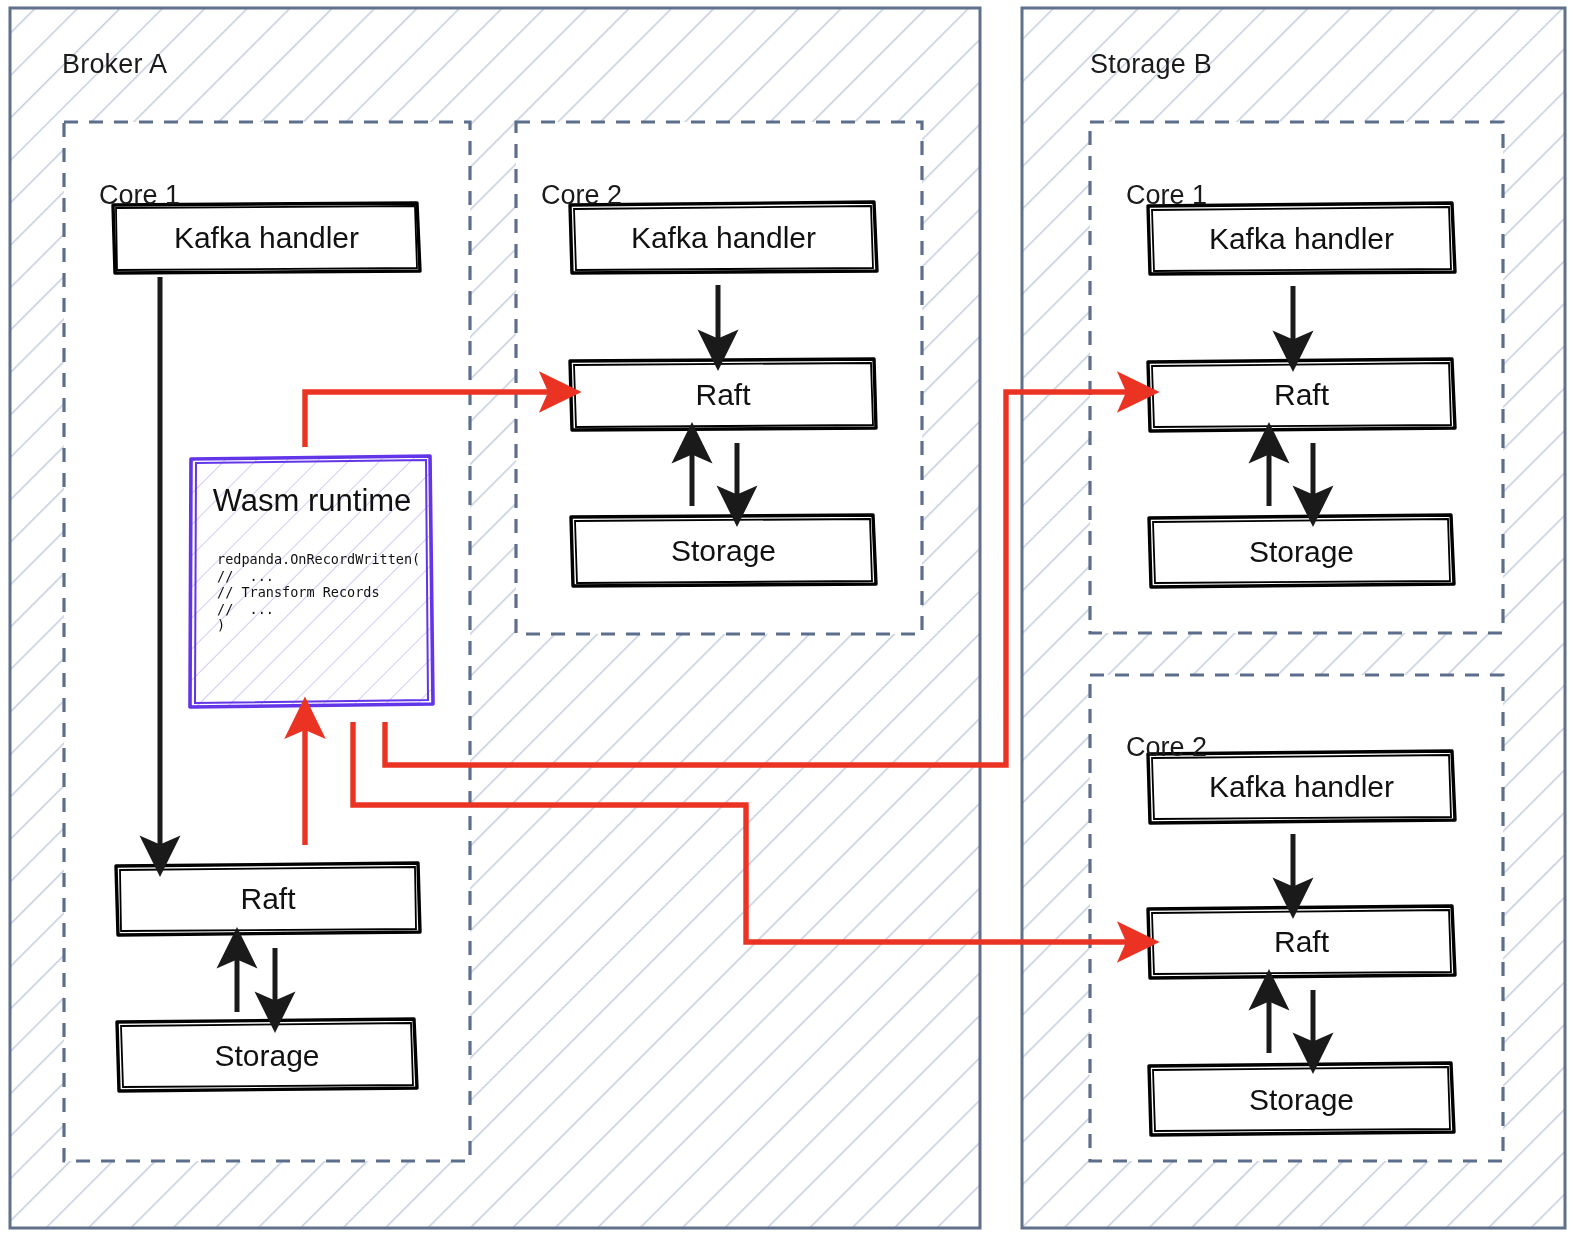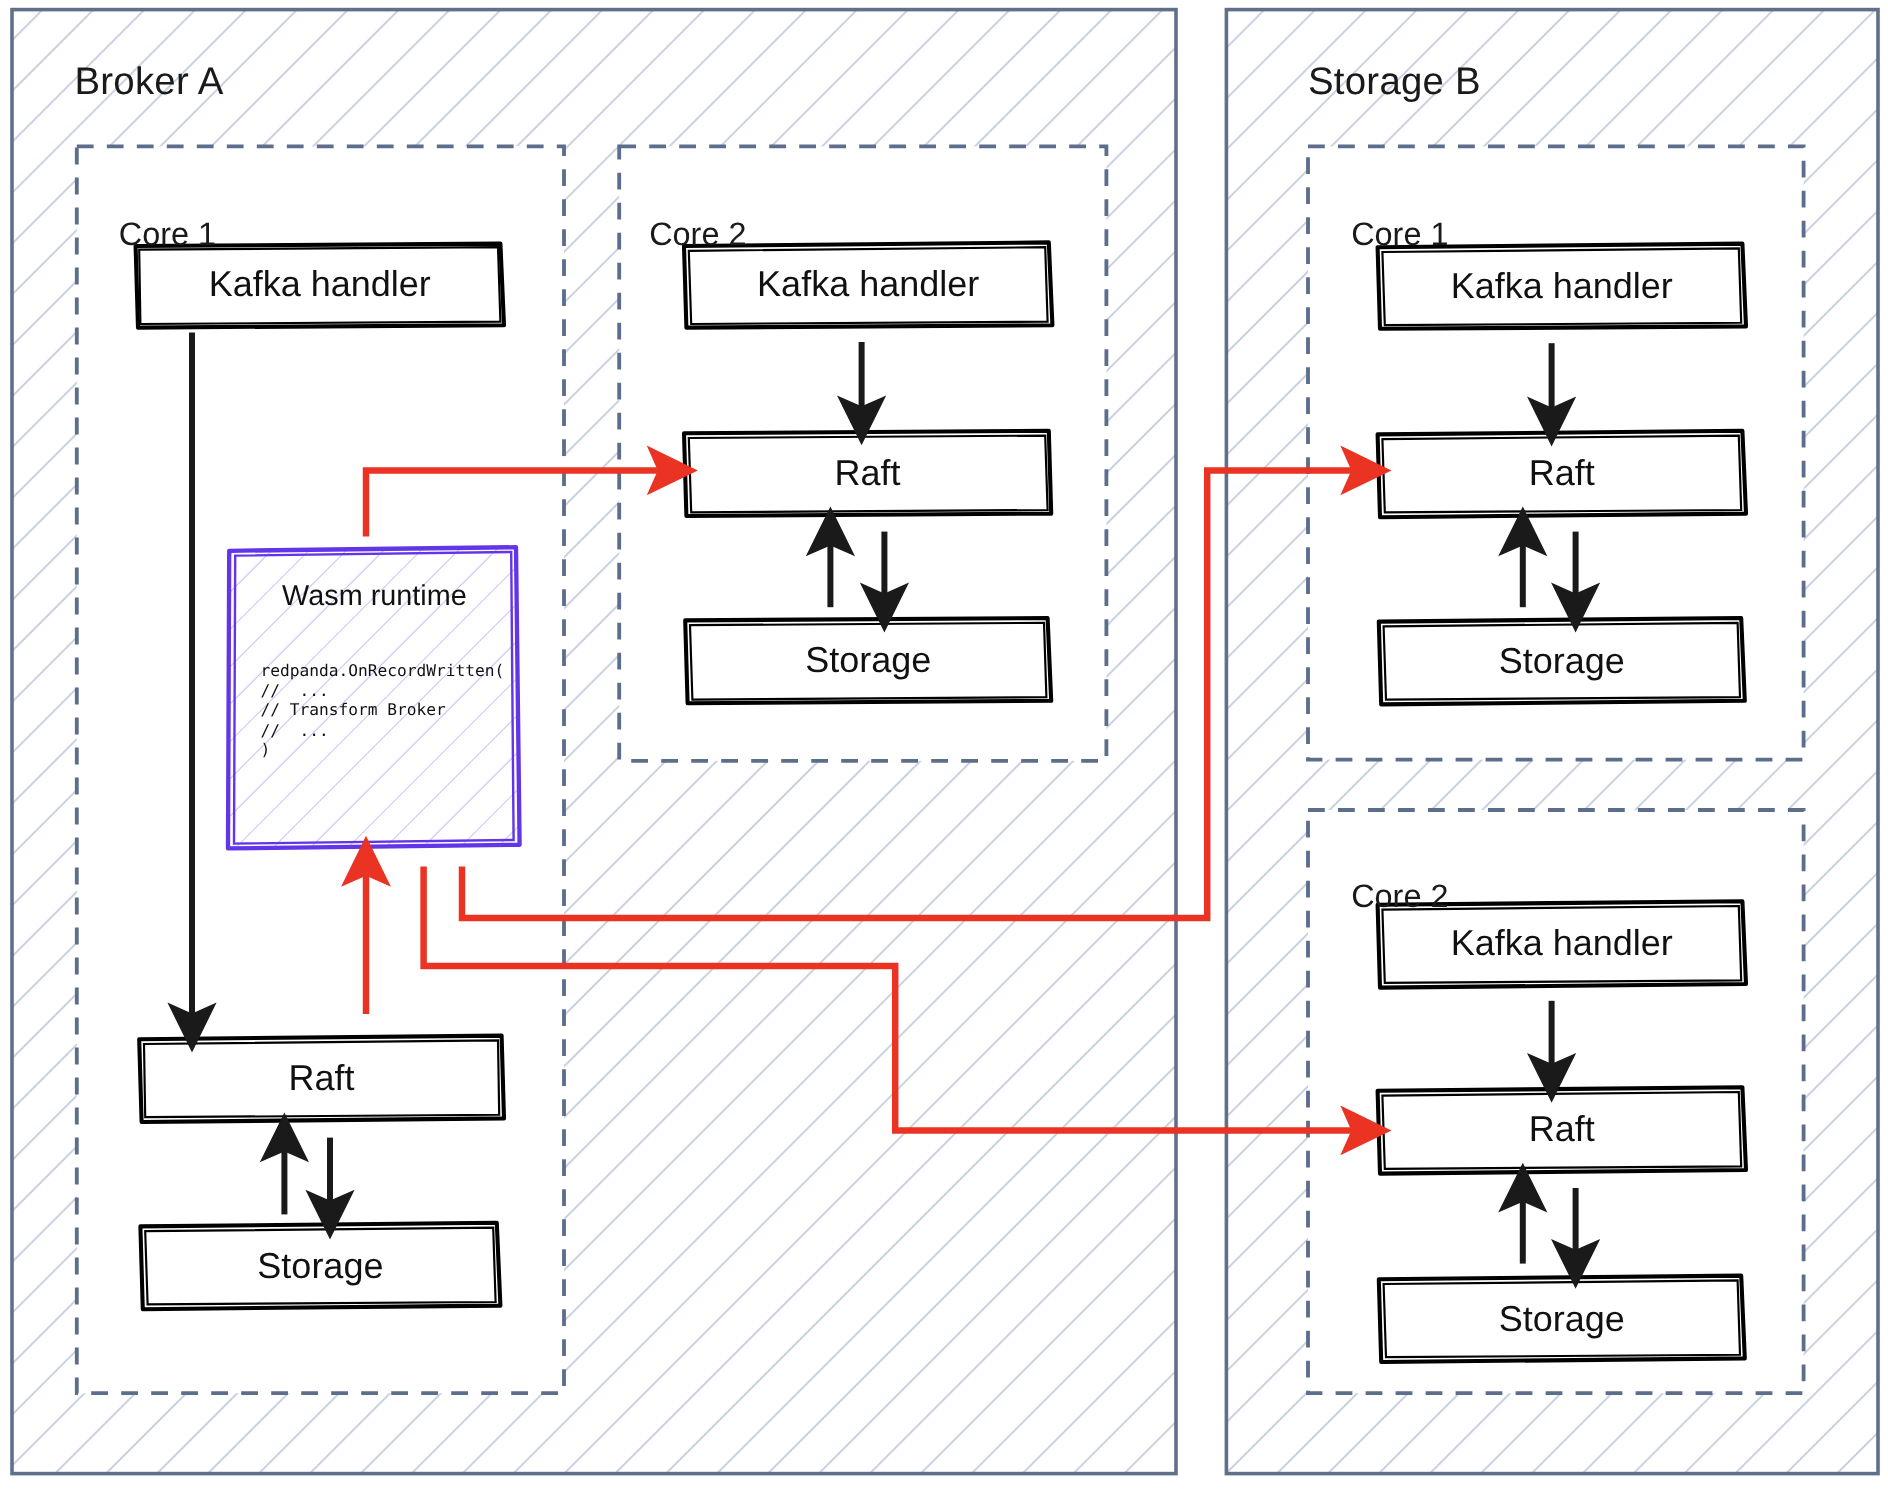--- a/index.html
+++ b/index.html
@@ -1,23 +1,23 @@
 <!DOCTYPE html>
 <html><head>
 <meta charset="utf-8">
 <style>
   html,body{margin:0;padding:0;background:#ffffff;}
   body{width:1573px;height:1242px;font-family:"Liberation Sans",sans-serif;}
   #stage{position:relative;width:1573px;height:1242px;overflow:hidden;background:#fff;}
   svg.layer{position:absolute;left:0;top:0;width:1573px;height:1242px;}
-  .broker-label{position:absolute;font-size:32px;color:#1a1a1a;letter-spacing:.2px;white-space:nowrap;}
+  .broker-label{position:absolute;font-size:27px;color:#1a1a1a;letter-spacing:.2px;white-space:nowrap;}
   .core-label{position:absolute;font-size:27px;color:#1a1a1a;white-space:nowrap;margin-top:32px;}
   .node-label{position:absolute;display:flex;align-items:center;justify-content:center;
     font-size:30px;color:#111;white-space:nowrap;pointer-events:none;}
-  .wasm-title{position:absolute;font-size:24px;color:#111;white-space:nowrap;text-align:center;}
+  .wasm-title{position:absolute;font-size:31px;color:#111;white-space:nowrap;text-align:center;}
   .wasm-code{position:absolute;font-family:"DejaVu Sans Mono","Liberation Mono",monospace;
     font-size:13.5px;line-height:16.5px;color:#111;white-space:pre;}
 </style>
 </head>
 <body>
 
 <div id="stage">
 
   <svg class="layer" viewBox="0 0 1573 1242">
     <defs>
@@ -174,21 +174,21 @@
   <div class="core-label" style="left:1126px;top:148px;">Core 1</div>
   <div class="core-label" style="left:1126px;top:700px;">Core 2</div>
 
   <div class="node-label" style="left:113px;top:203px;width:307px;height:70px;">Kafka handler</div>
   <div class="node-label" style="left:116px;top:864px;width:304px;height:70px;">Raft</div>
   <div class="node-label" style="left:117px;top:1021px;width:300px;height:69px;">Storage</div>
 
   <div class="wasm-title" style="left:191px;top:483px;width:242px;">Wasm runtime</div>
   <div class="wasm-code" style="left:217px;top:551px;">redpanda.OnRecordWritten(
 //  ...
-// Transform Broker
+// Transform Records
 //  ...
 )</div>
 
   <div class="node-label" style="left:570px;top:203px;width:307px;height:70px;">Kafka handler</div>
   <div class="node-label" style="left:570px;top:360px;width:306px;height:69px;">Raft</div>
   <div class="node-label" style="left:571px;top:516px;width:305px;height:69px;">Storage</div>
 
   <div class="node-label" style="left:1148px;top:204px;width:307px;height:70px;">Kafka handler</div>
   <div class="node-label" style="left:1148px;top:360px;width:307px;height:70px;">Raft</div>
   <div class="node-label" style="left:1149px;top:517px;width:305px;height:69px;">Storage</div>

